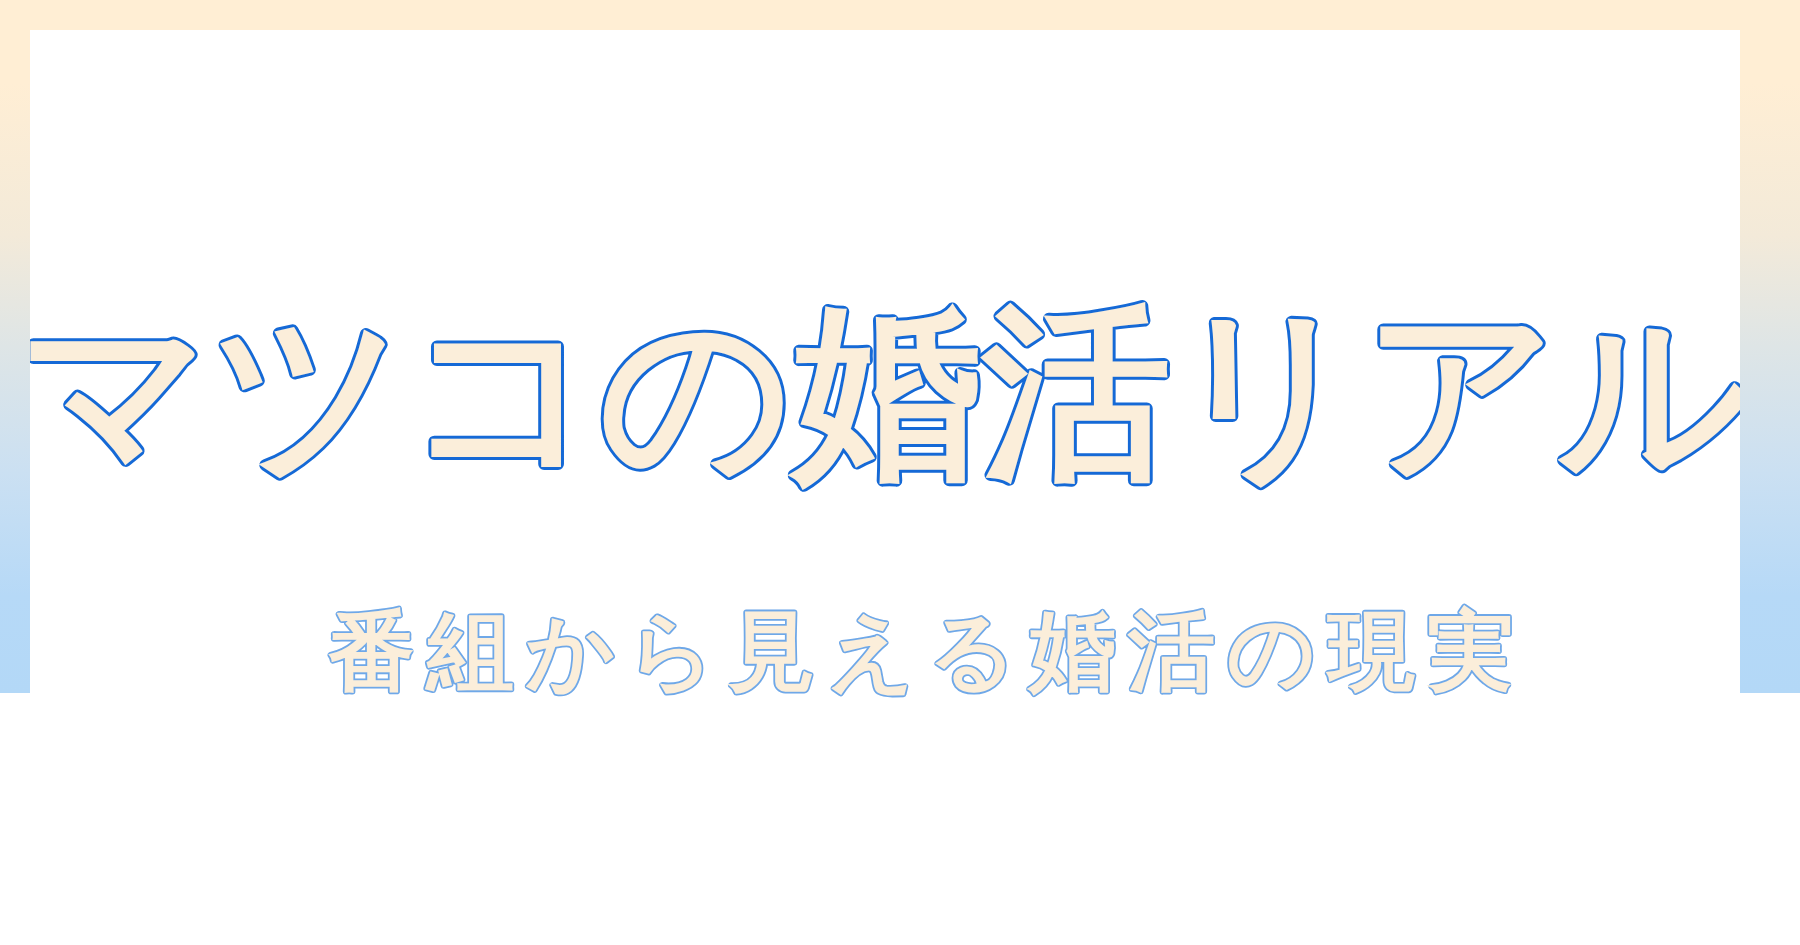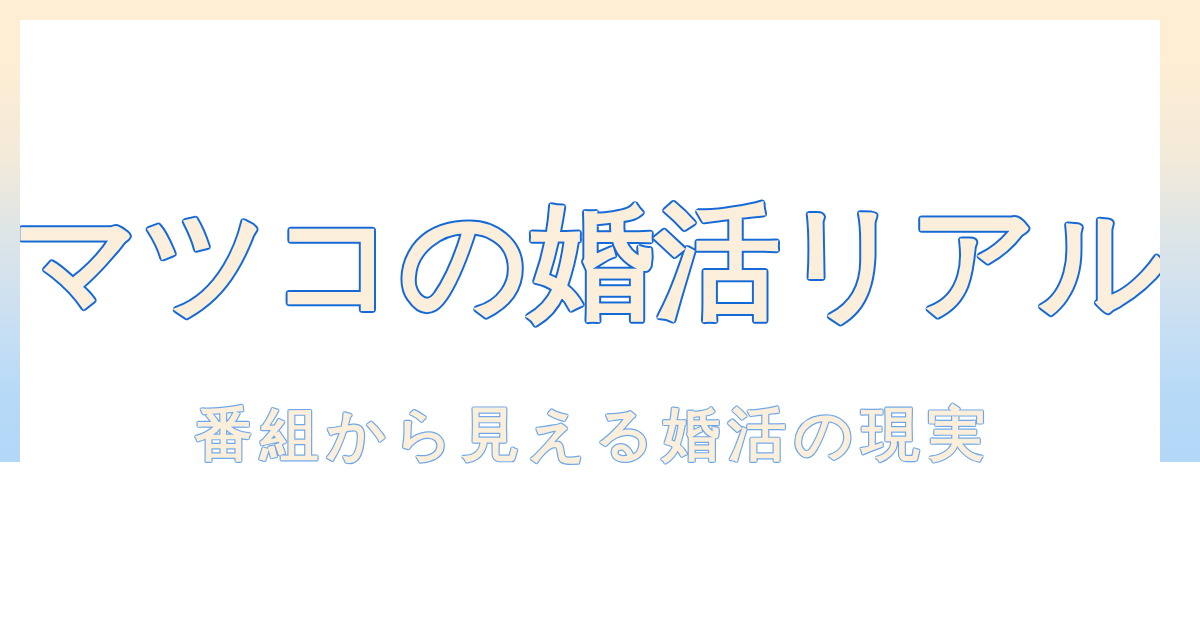--- a/index.html
+++ b/index.html
@@ -56,20 +56,21 @@
     width: 1140px;
     text-align: center;
   }
 
   .subtitle-wrap {
     position: absolute;
     left: 0;
     top: 362px;          
     width: 1140px;
     text-align: center;
+    padding-left: 24px;
   }
 
   
   .svg-text-main {
     display: block;
     width: 1140px;
     height: 170px;
   }
   .svg-text-sub {
     display: block;

